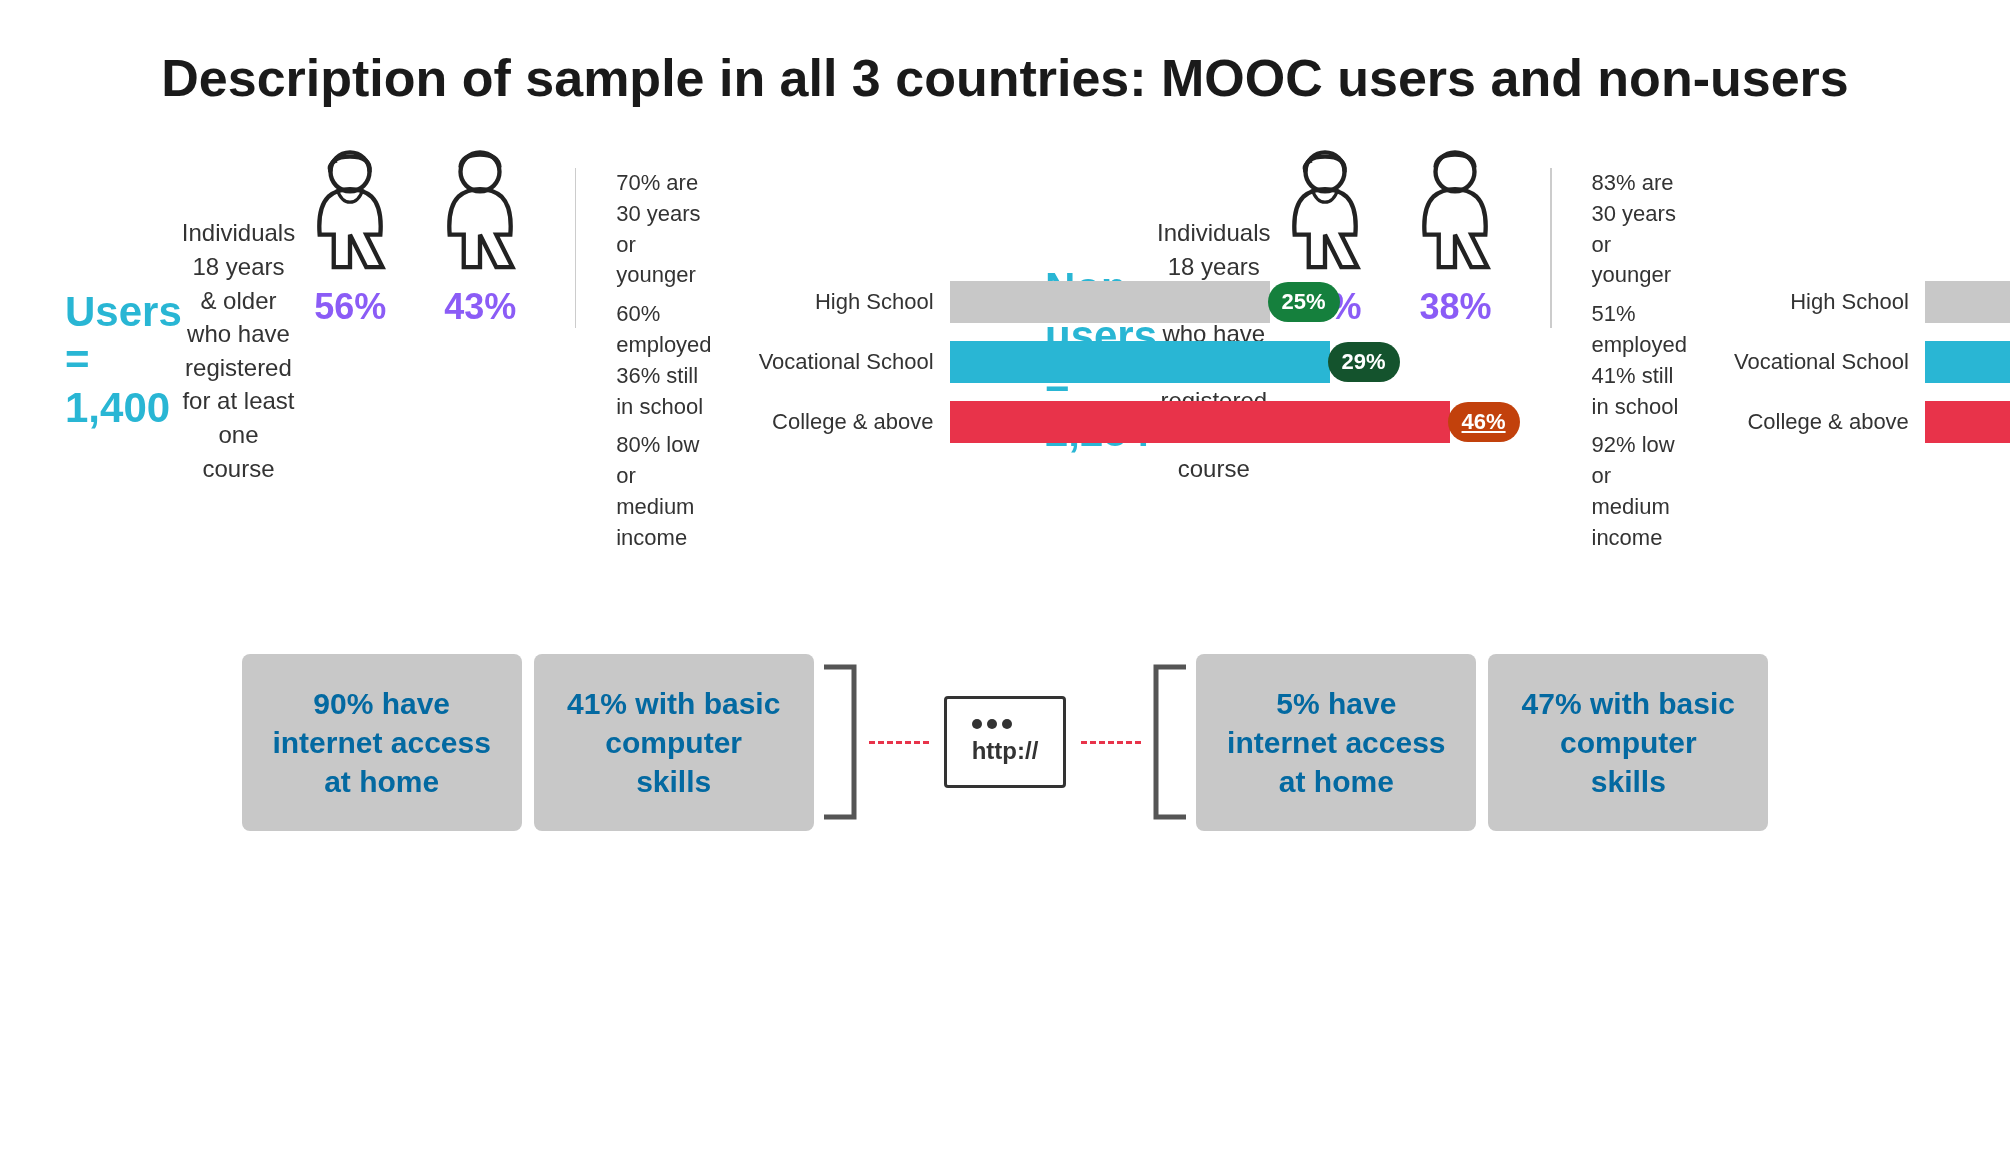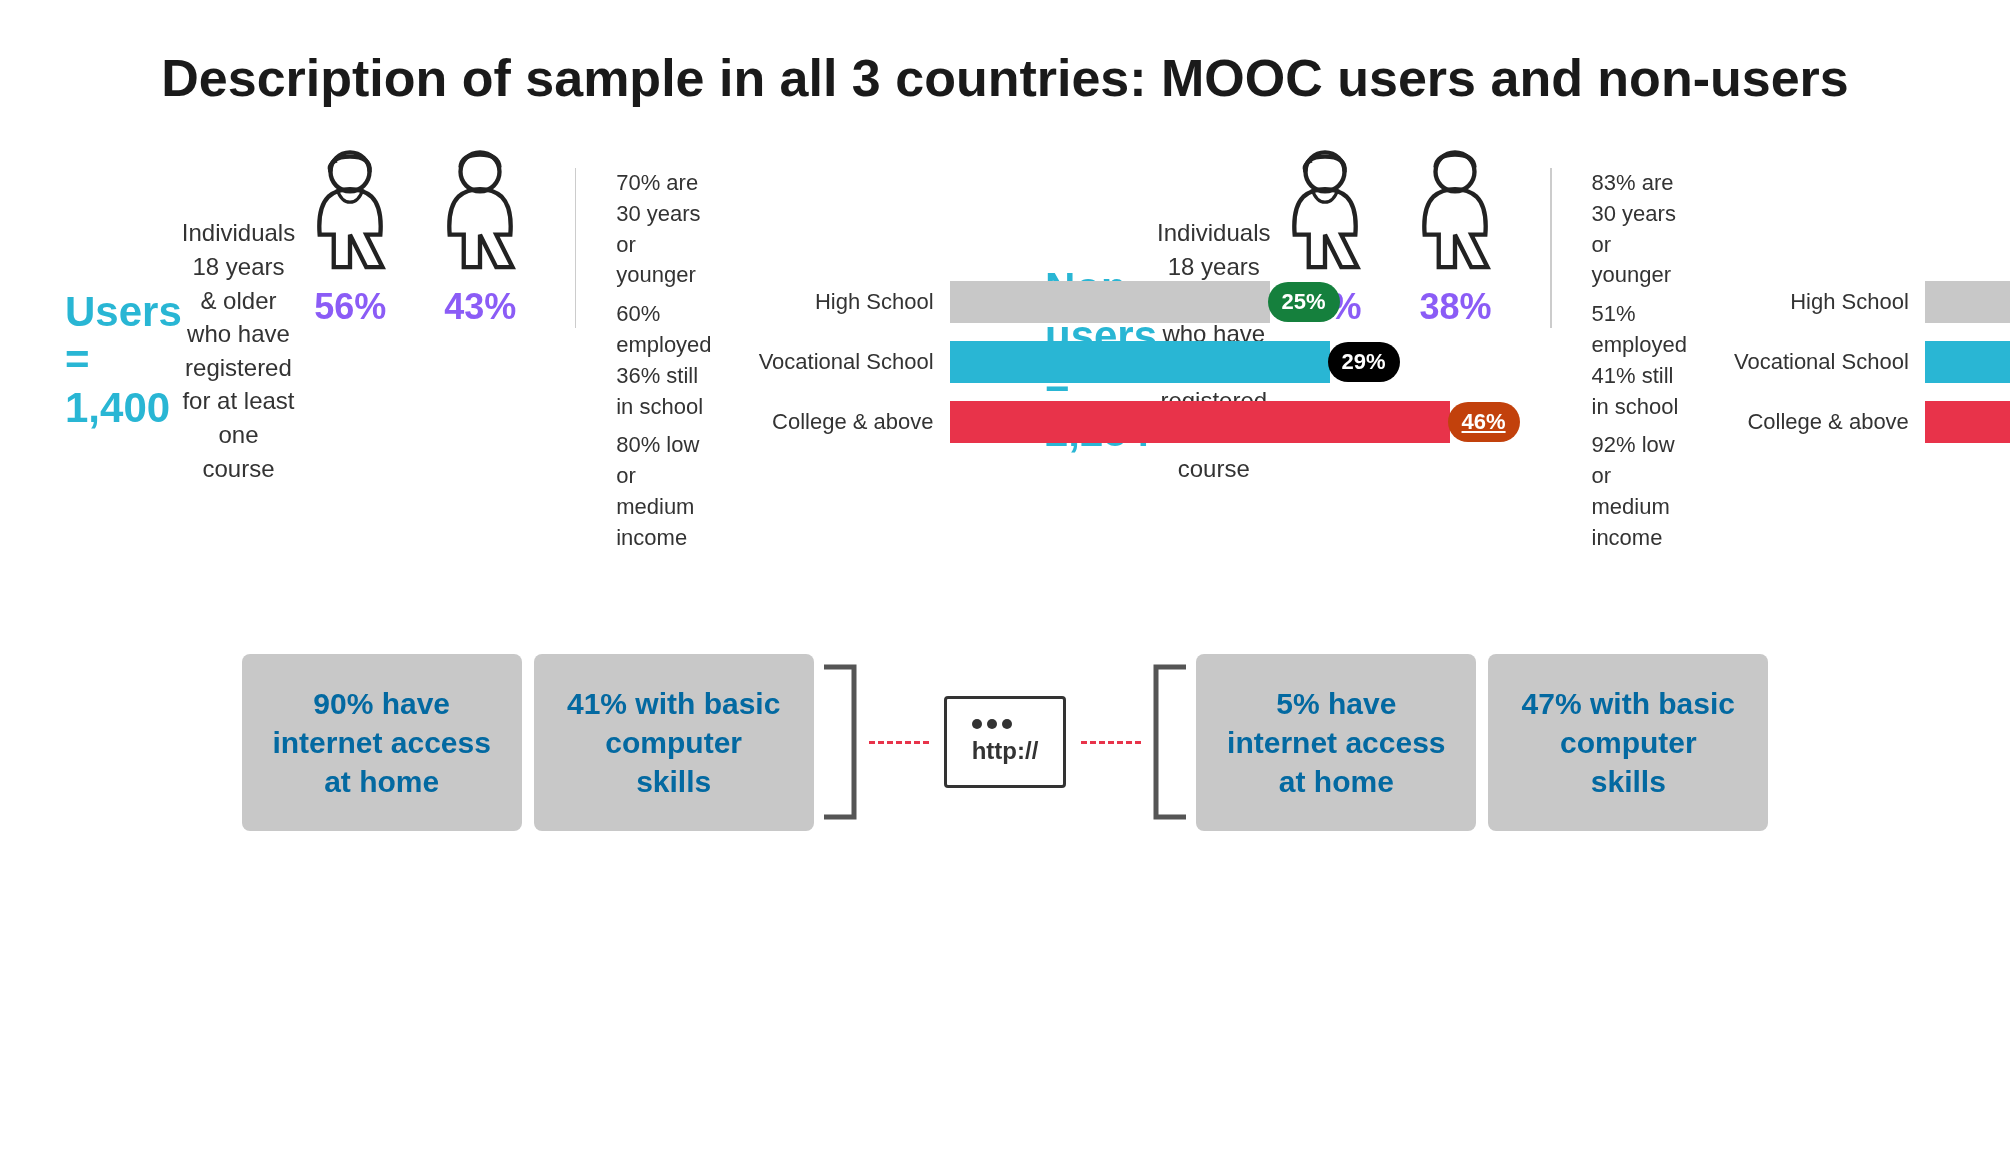--- a/index.html
+++ b/index.html
@@ -138,21 +138,21 @@
       display: flex;
       align-items: center;
       justify-content: center;
       font-size: 22px;
       font-weight: bold;
       color: white;
       margin-left: -2px;
       flex-shrink: 0;
     }
     .bar-pct-bubble.gray { background: #15803d; }
-    .bar-pct-bubble.blue { background: #000000; }
+    .bar-pct-bubble.blue { background: #14532d; }
     .bar-pct-bubble.red { background: #c2410c; text-decoration: underline; }
 
     
     .internet-section {
       display: flex;
       align-items: center;
       justify-content: center;
       gap: 0px;
       width: 100%;
       margin-top: 20px;

